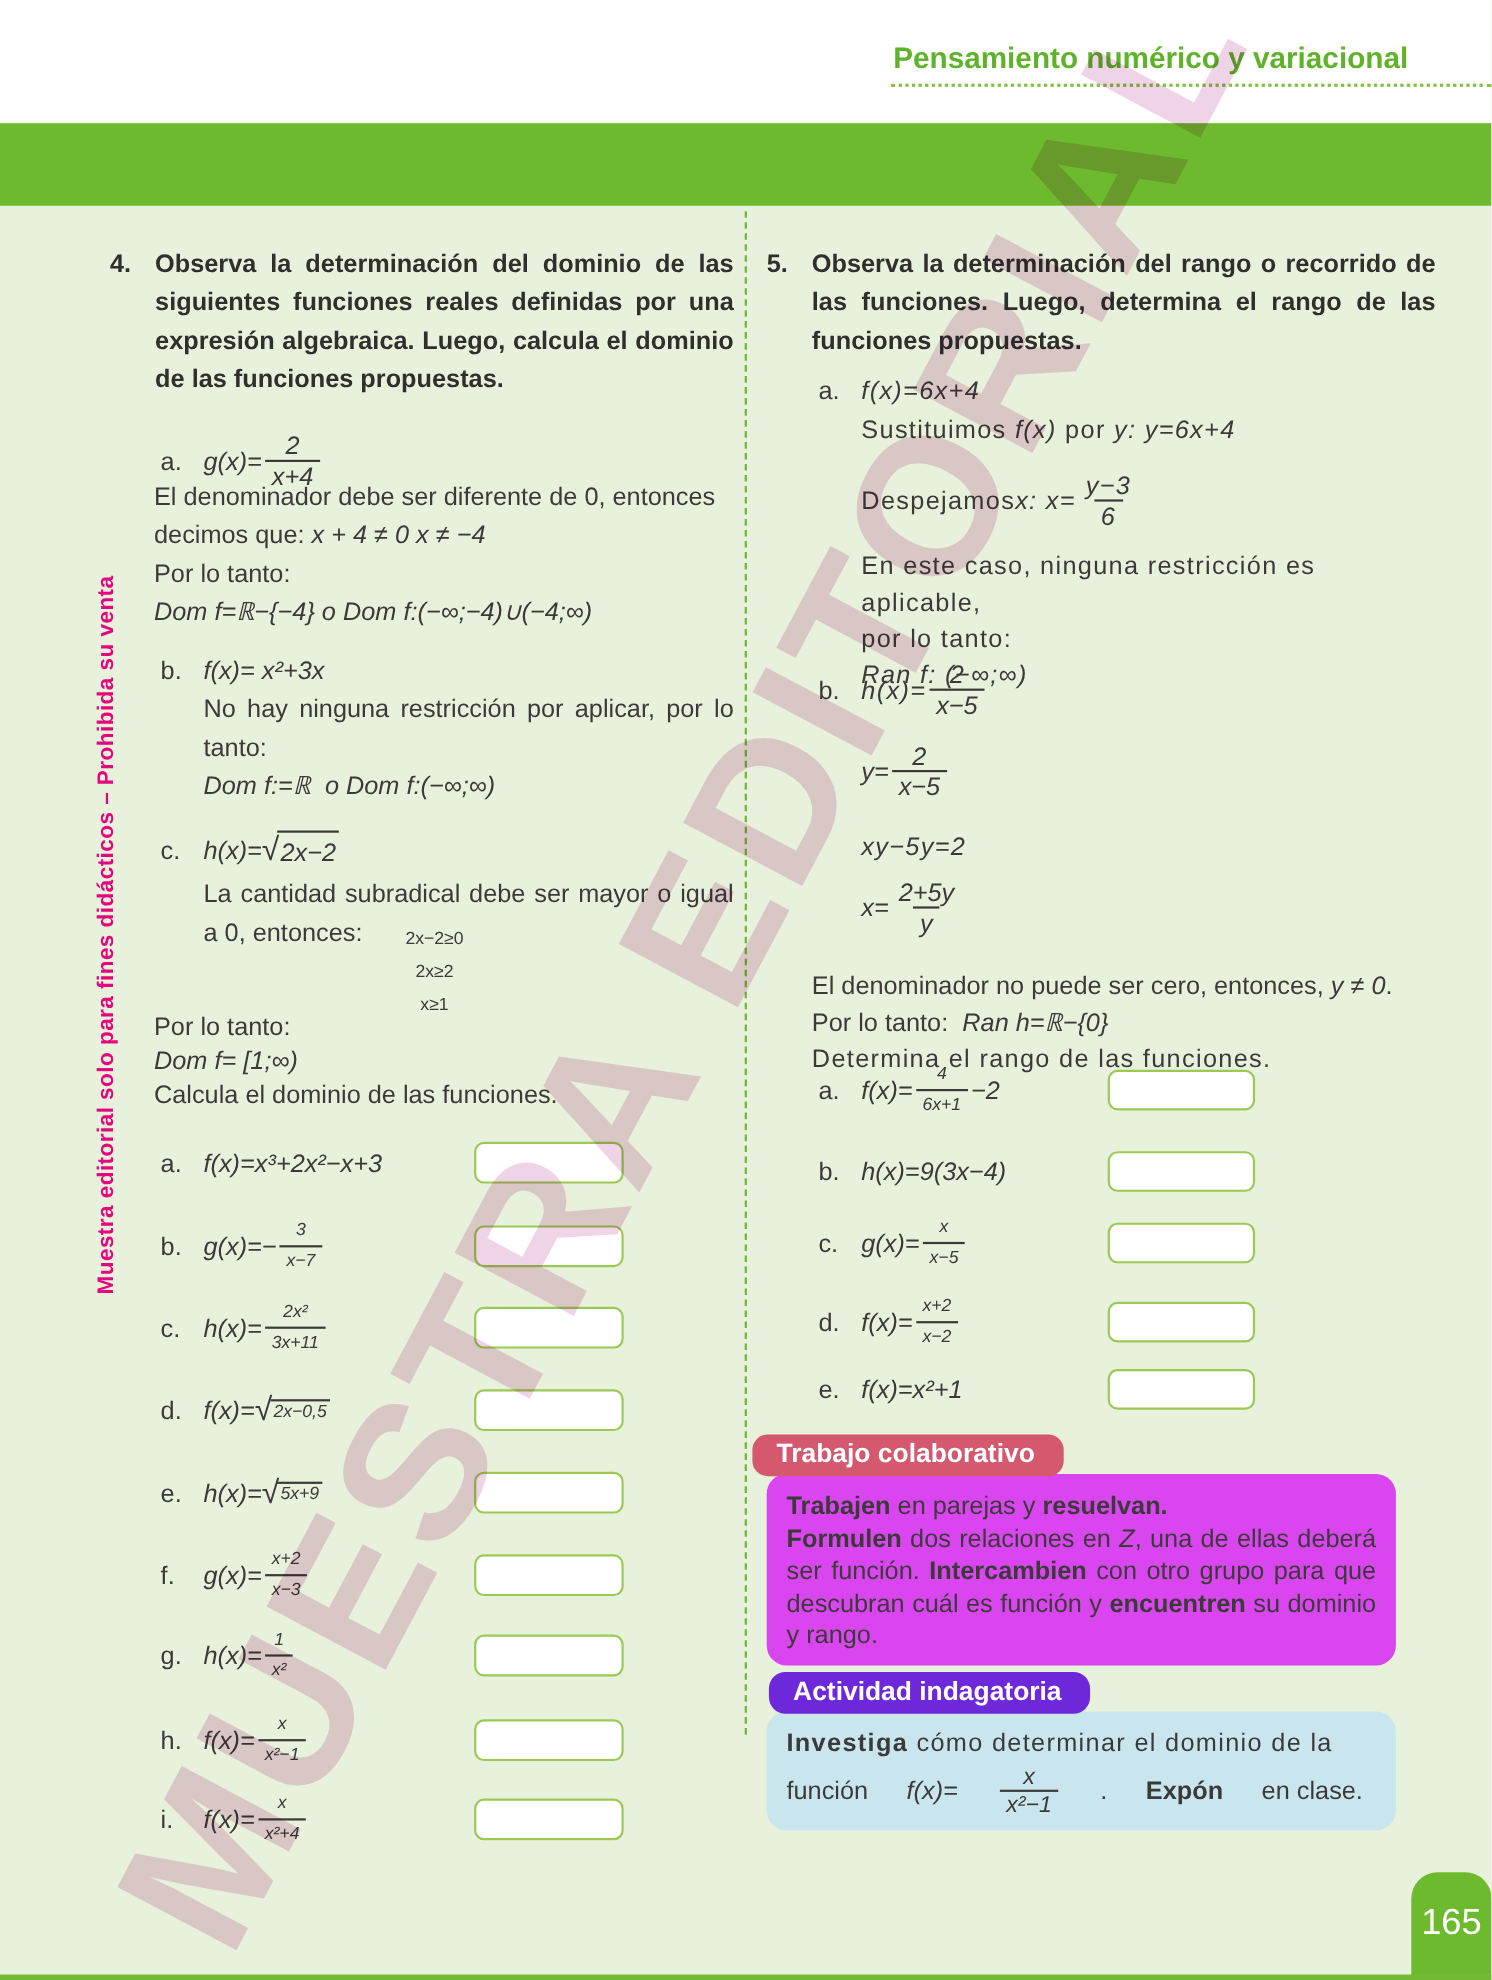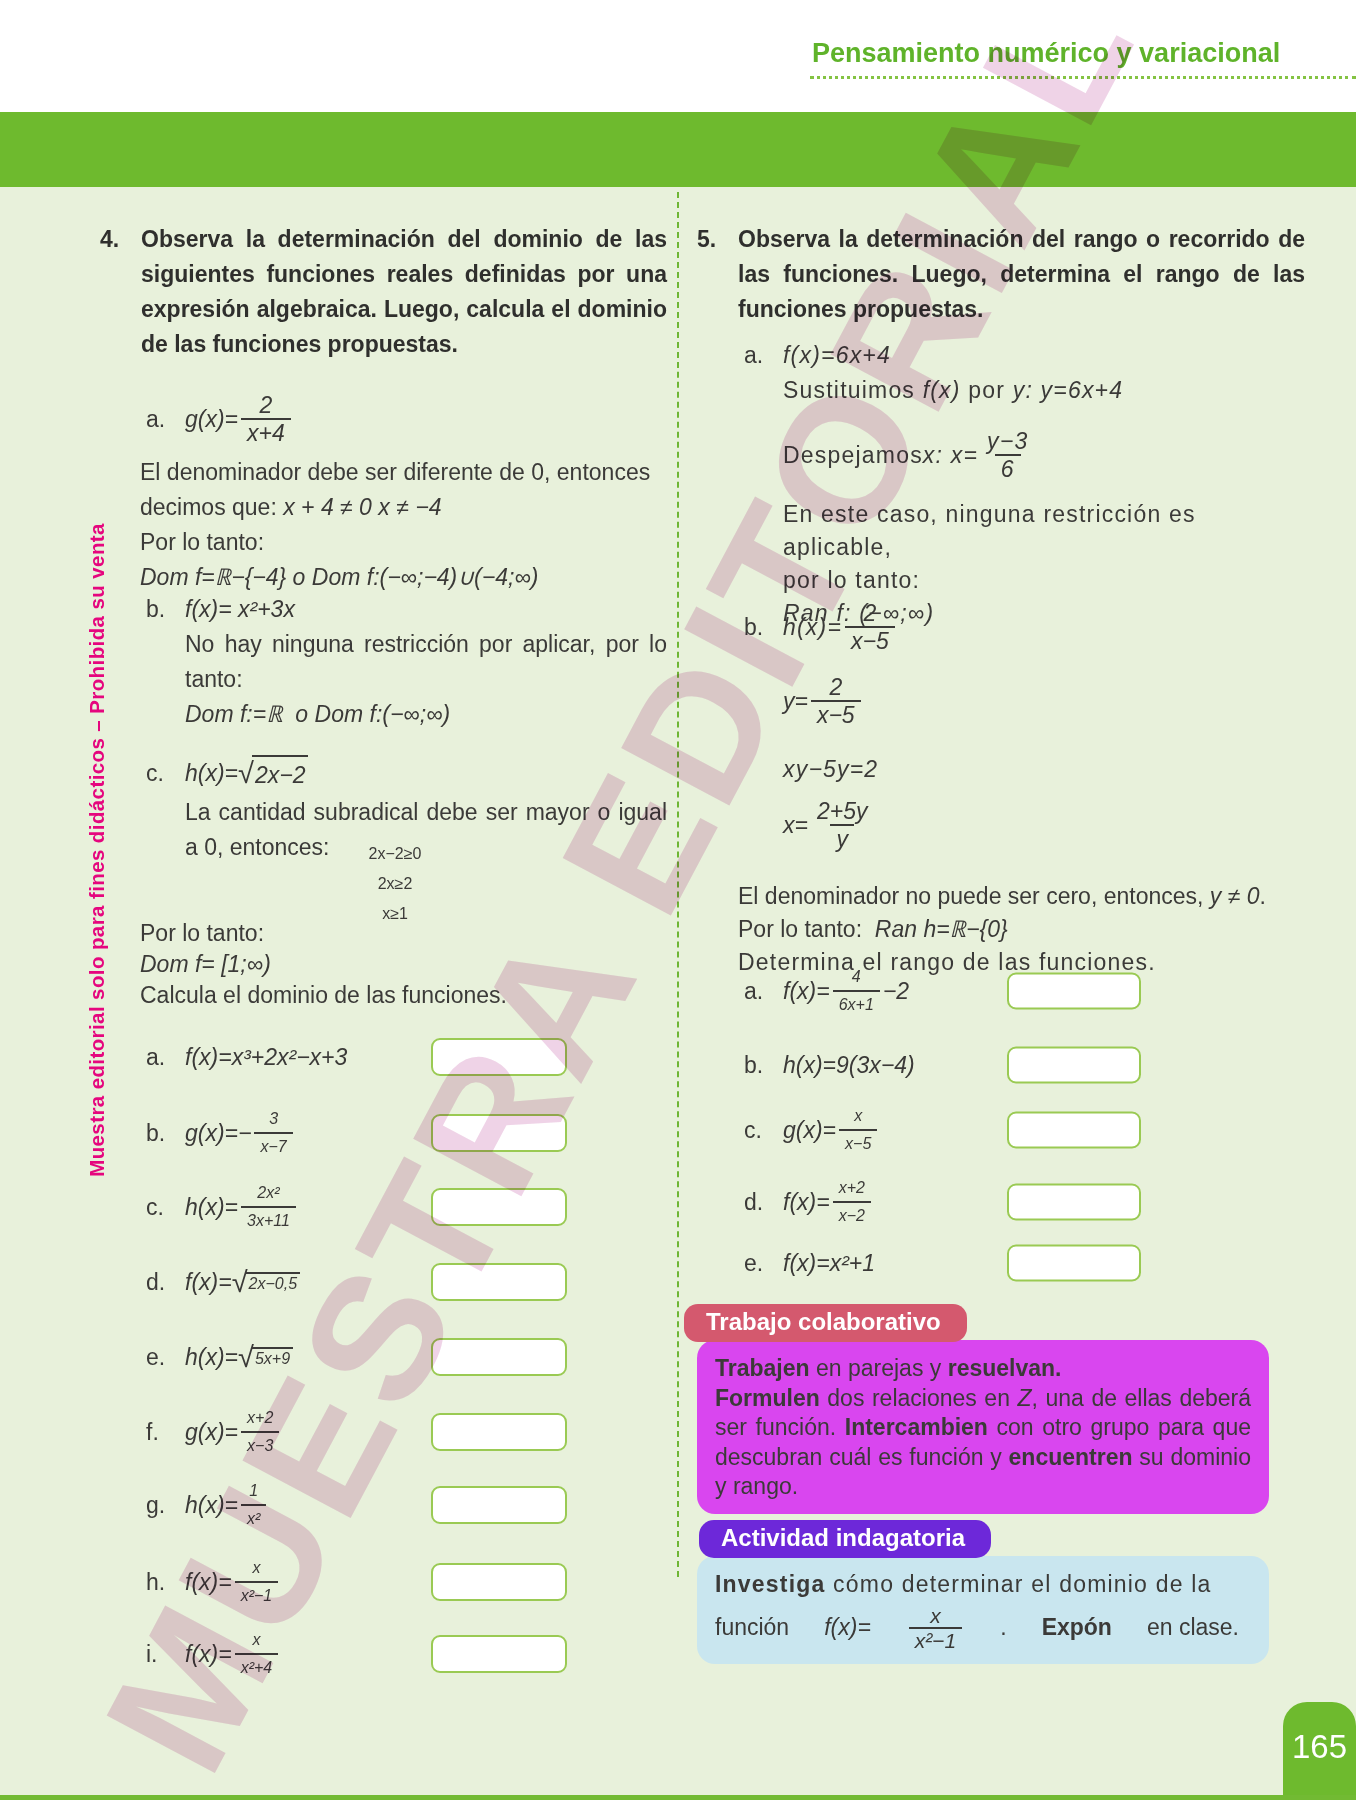--- a/index.html
+++ b/index.html
@@ -74,21 +74,21 @@
 
   <div class="abs t" style="left:146px;top:392px;display:flex;align-items:center;">
     <span class="plabel">a.</span>
     <span class="m">g(x)=</span>
     <span class="frac">
       <span class="num">2</span>
       <span class="den">x+4</span>
     </span>
   </div>
 
-  <div class="abs t" style="left:140px;top:455px;width:527px;">
+  <div class="abs t" style="left:140px;top:434px;width:527px;">
     <div class="jus">El denominador debe ser diferente de 0, entonces</div>
     <div><span>decimos que: </span><span class="m">x + 4 ≠ 0 x ≠ −4</span></div>
     <div>Por lo tanto:</div>
     <div class="m">Dom f=ℝ−{−4} o Dom f:(−∞;−4)∪(−4;∞)</div>
   </div>
 
   <div class="abs t" style="left:146px;top:592px;width:521px;">
     <div style="display:flex;">
       <span class="plabel">b.</span>
       <span class="m">f(x)= x²+3x</span>

